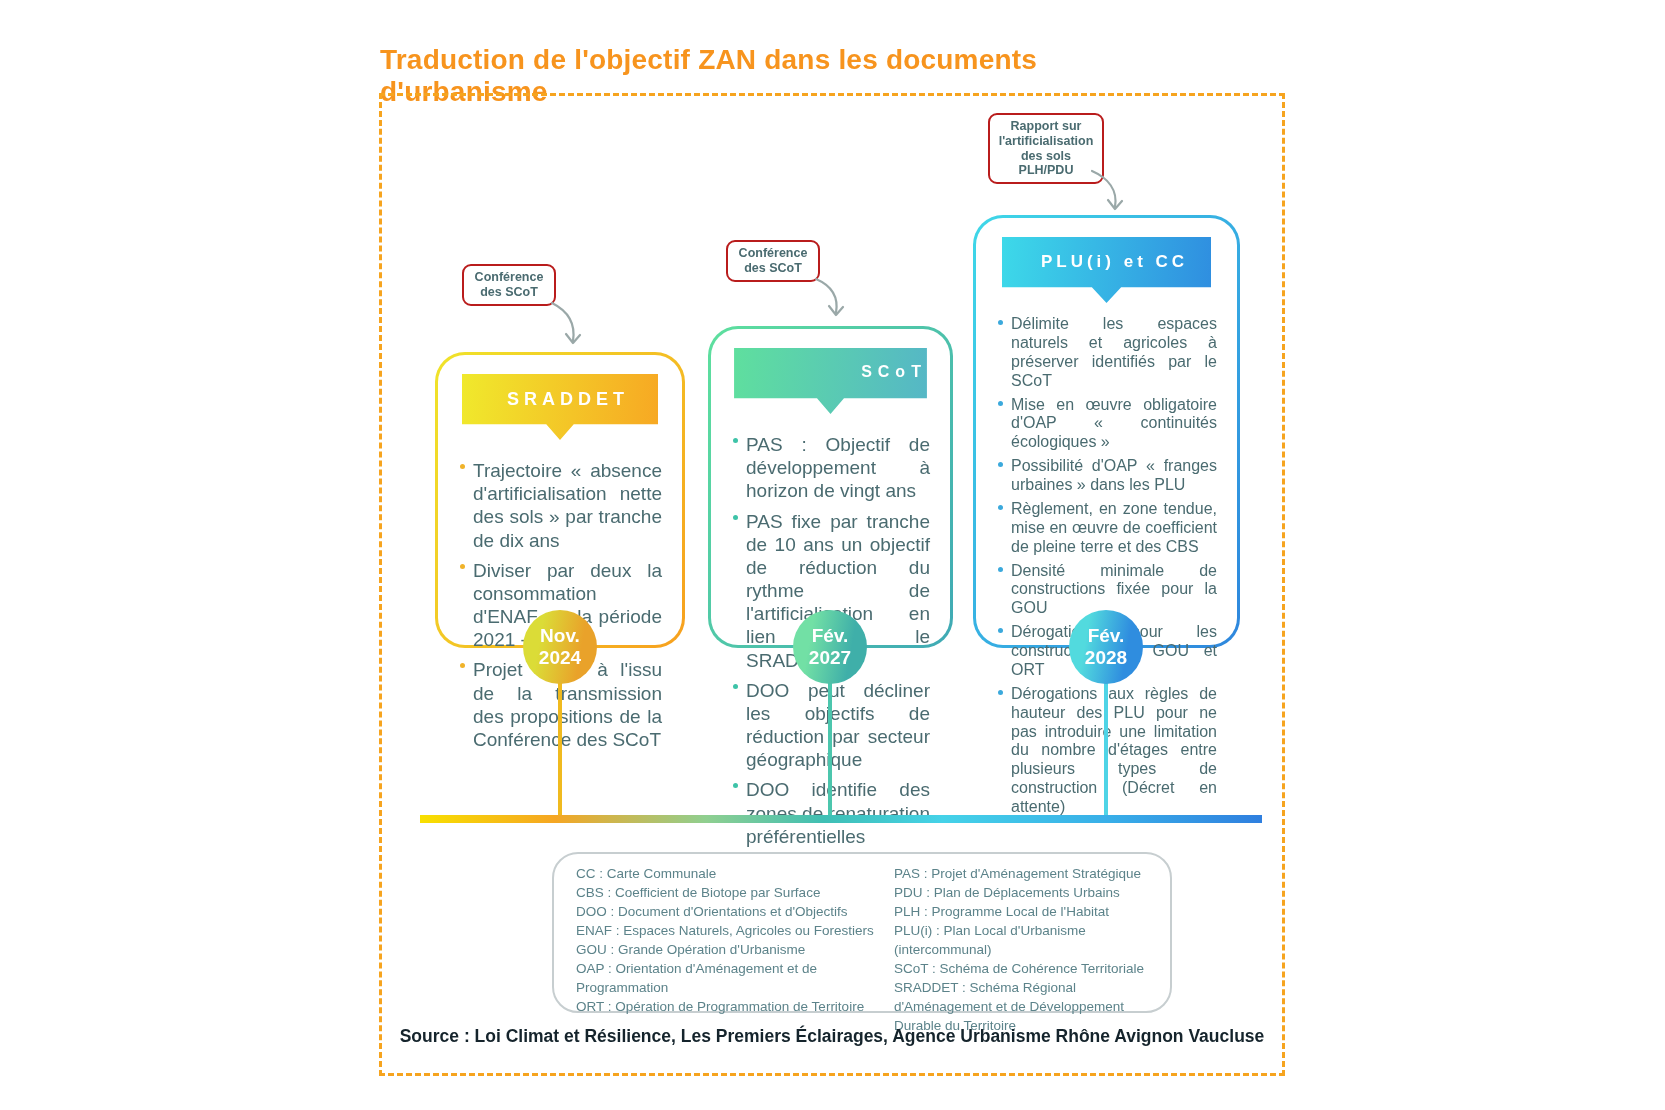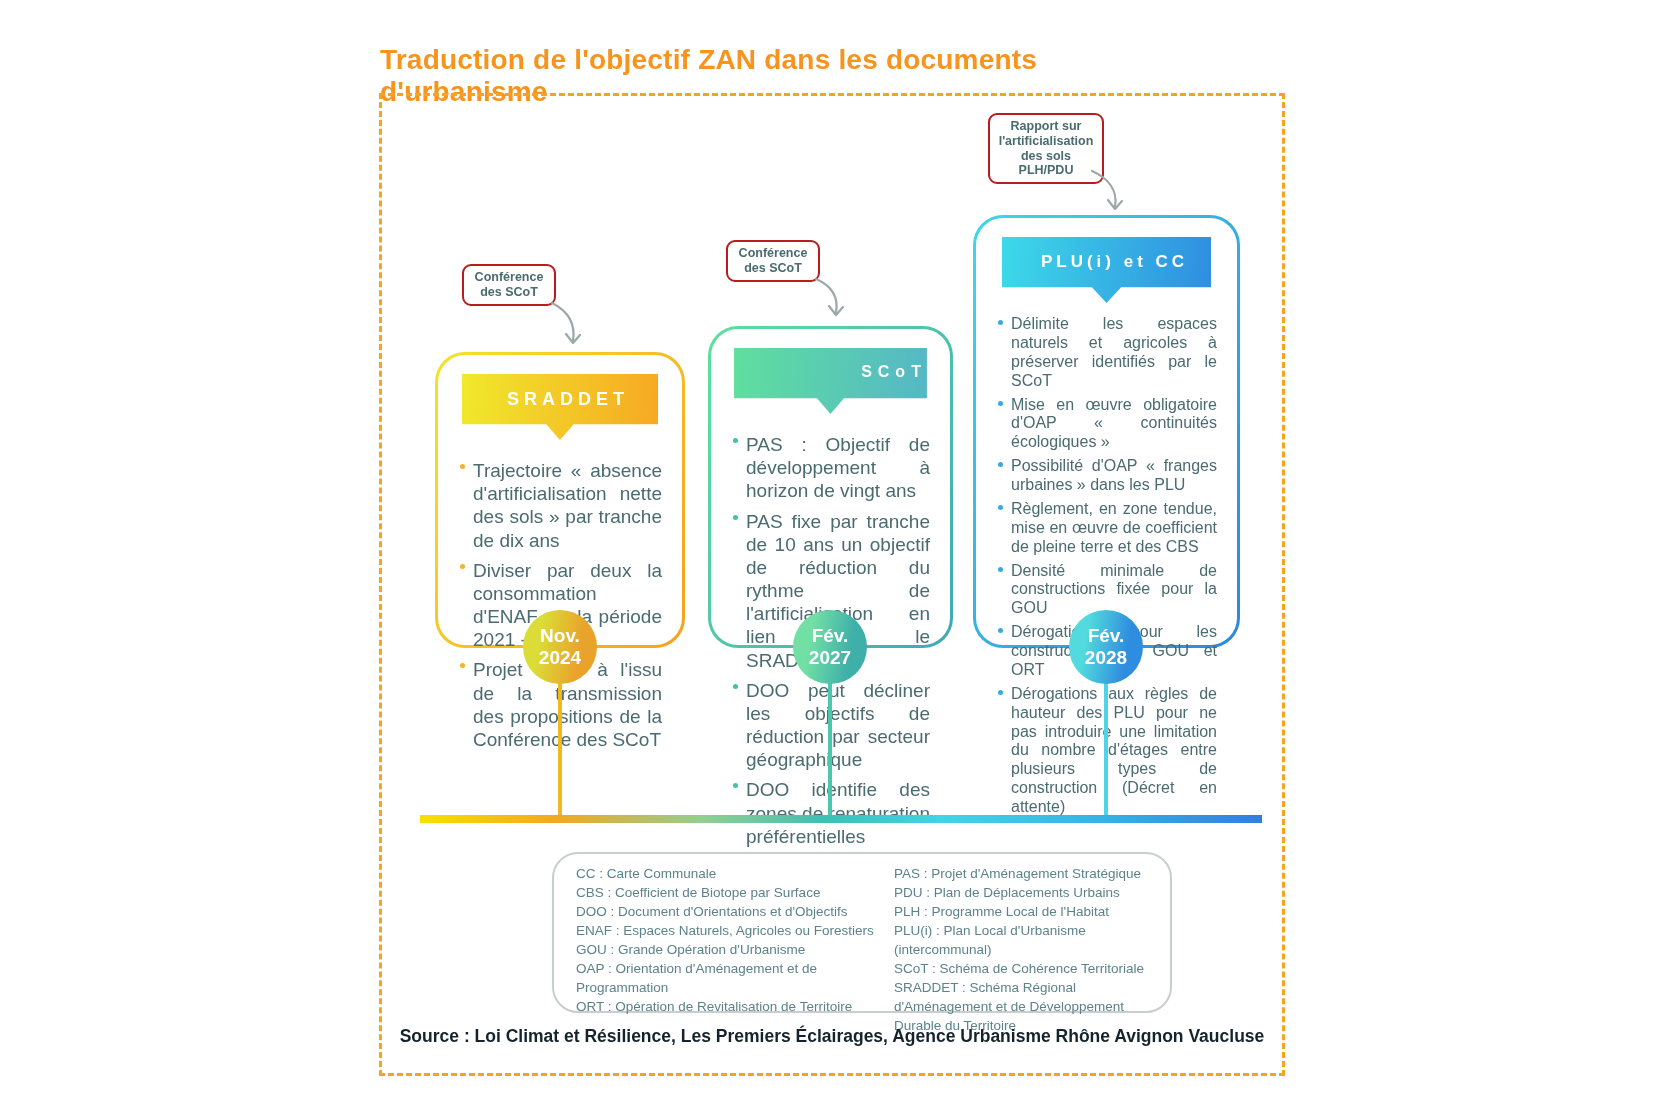--- a/index.html
+++ b/index.html
@@ -201,21 +201,21 @@
   </div>
 
   <div class="glossary">
     <div class="gcol gleft">
       <p>CC : Carte Communale</p>
       <p>CBS : Coefficient de Biotope par Surface</p>
       <p>DOO : Document d'Orientations et d'Objectifs</p>
       <p>ENAF : Espaces Naturels, Agricoles ou Forestiers</p>
       <p>GOU : Grande Opération d'Urbanisme</p>
       <p>OAP : Orientation d'Aménagement et de Programmation</p>
-      <p>ORT : Opération de Revitalisation de Territoire</p>
+      <p>ORT : Opération de Programmation de Territoire</p>
     </div>
     <div class="gcol gright">
       <p>PAS : Projet d'Aménagement Stratégique</p>
       <p>PDU : Plan de Déplacements Urbains</p>
       <p>PLH : Programme Local de l'Habitat</p>
       <p>PLU(i) : Plan Local d'Urbanisme (intercommunal)</p>
       <p>SCoT : Schéma de Cohérence Territoriale</p>
       <p>SRADDET : Schéma Régional d'Aménagement et de Développement Durable du Territoire</p>
     </div>
   </div>

